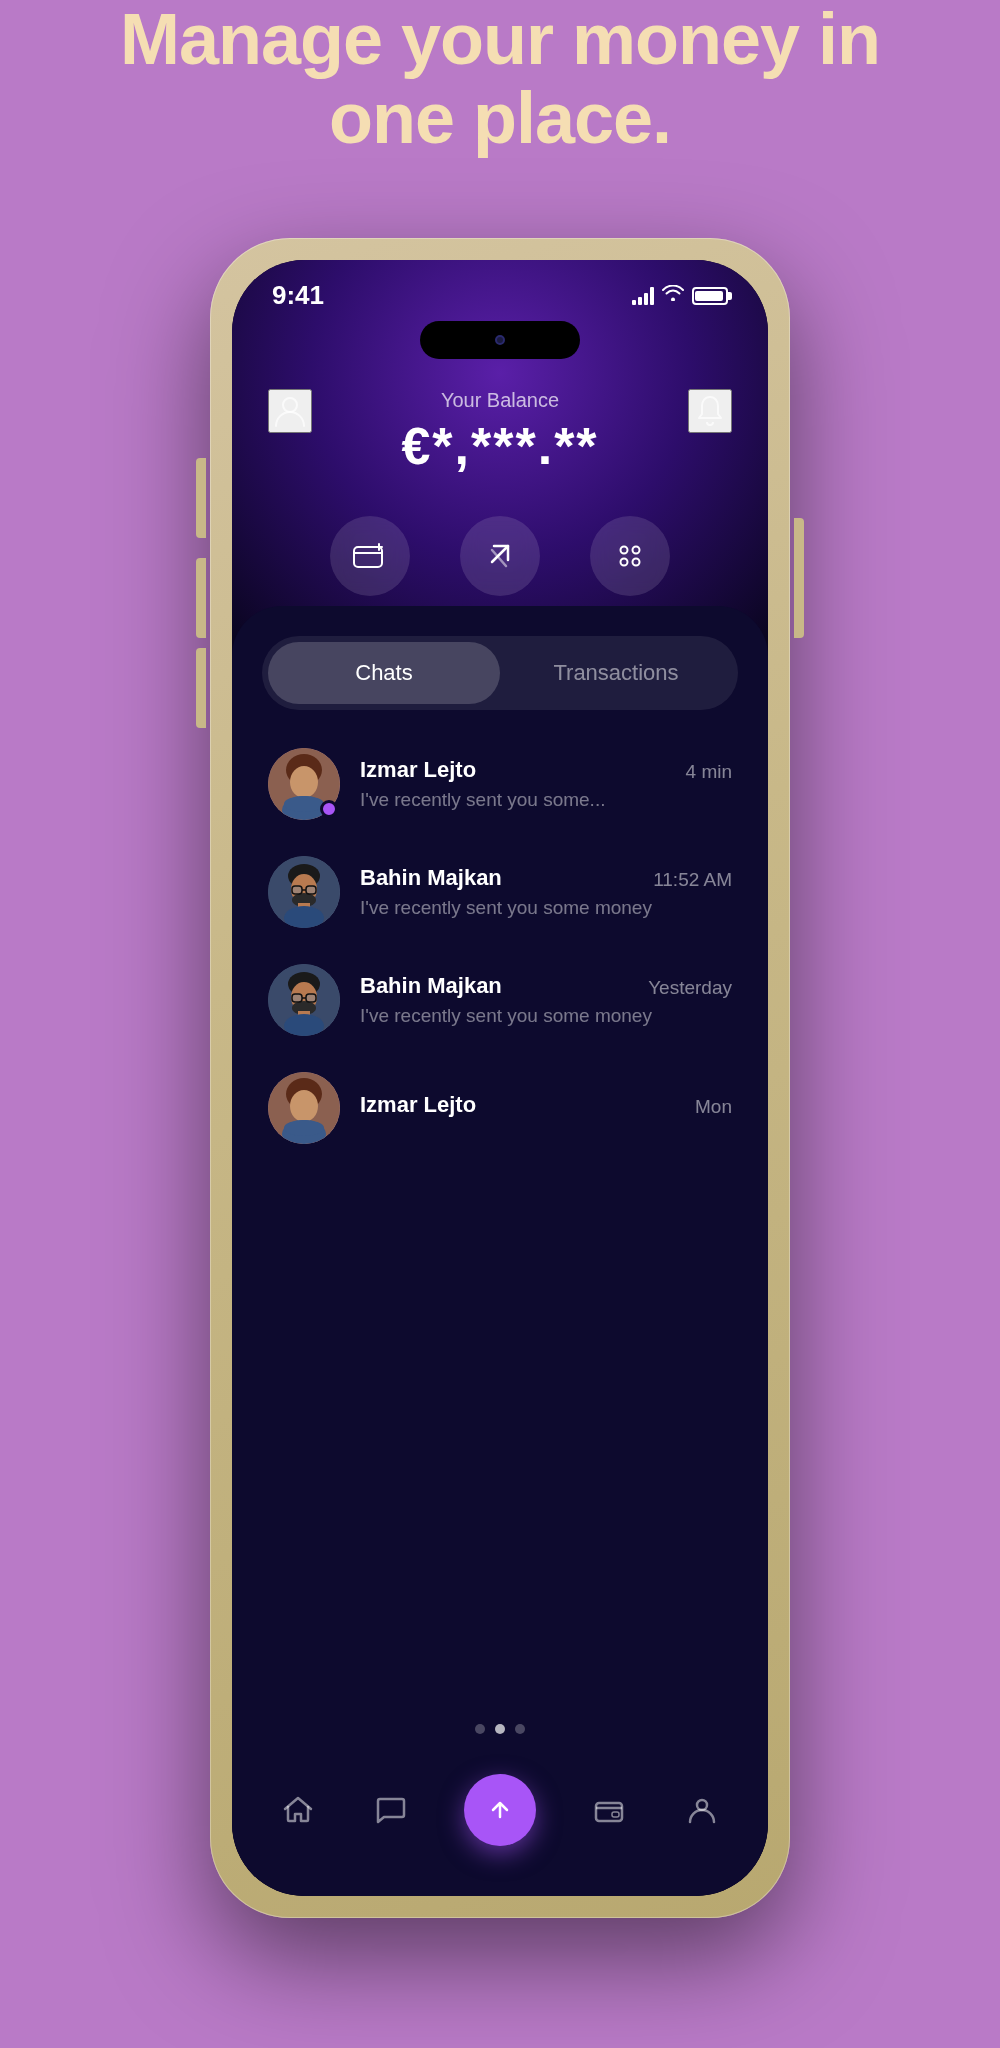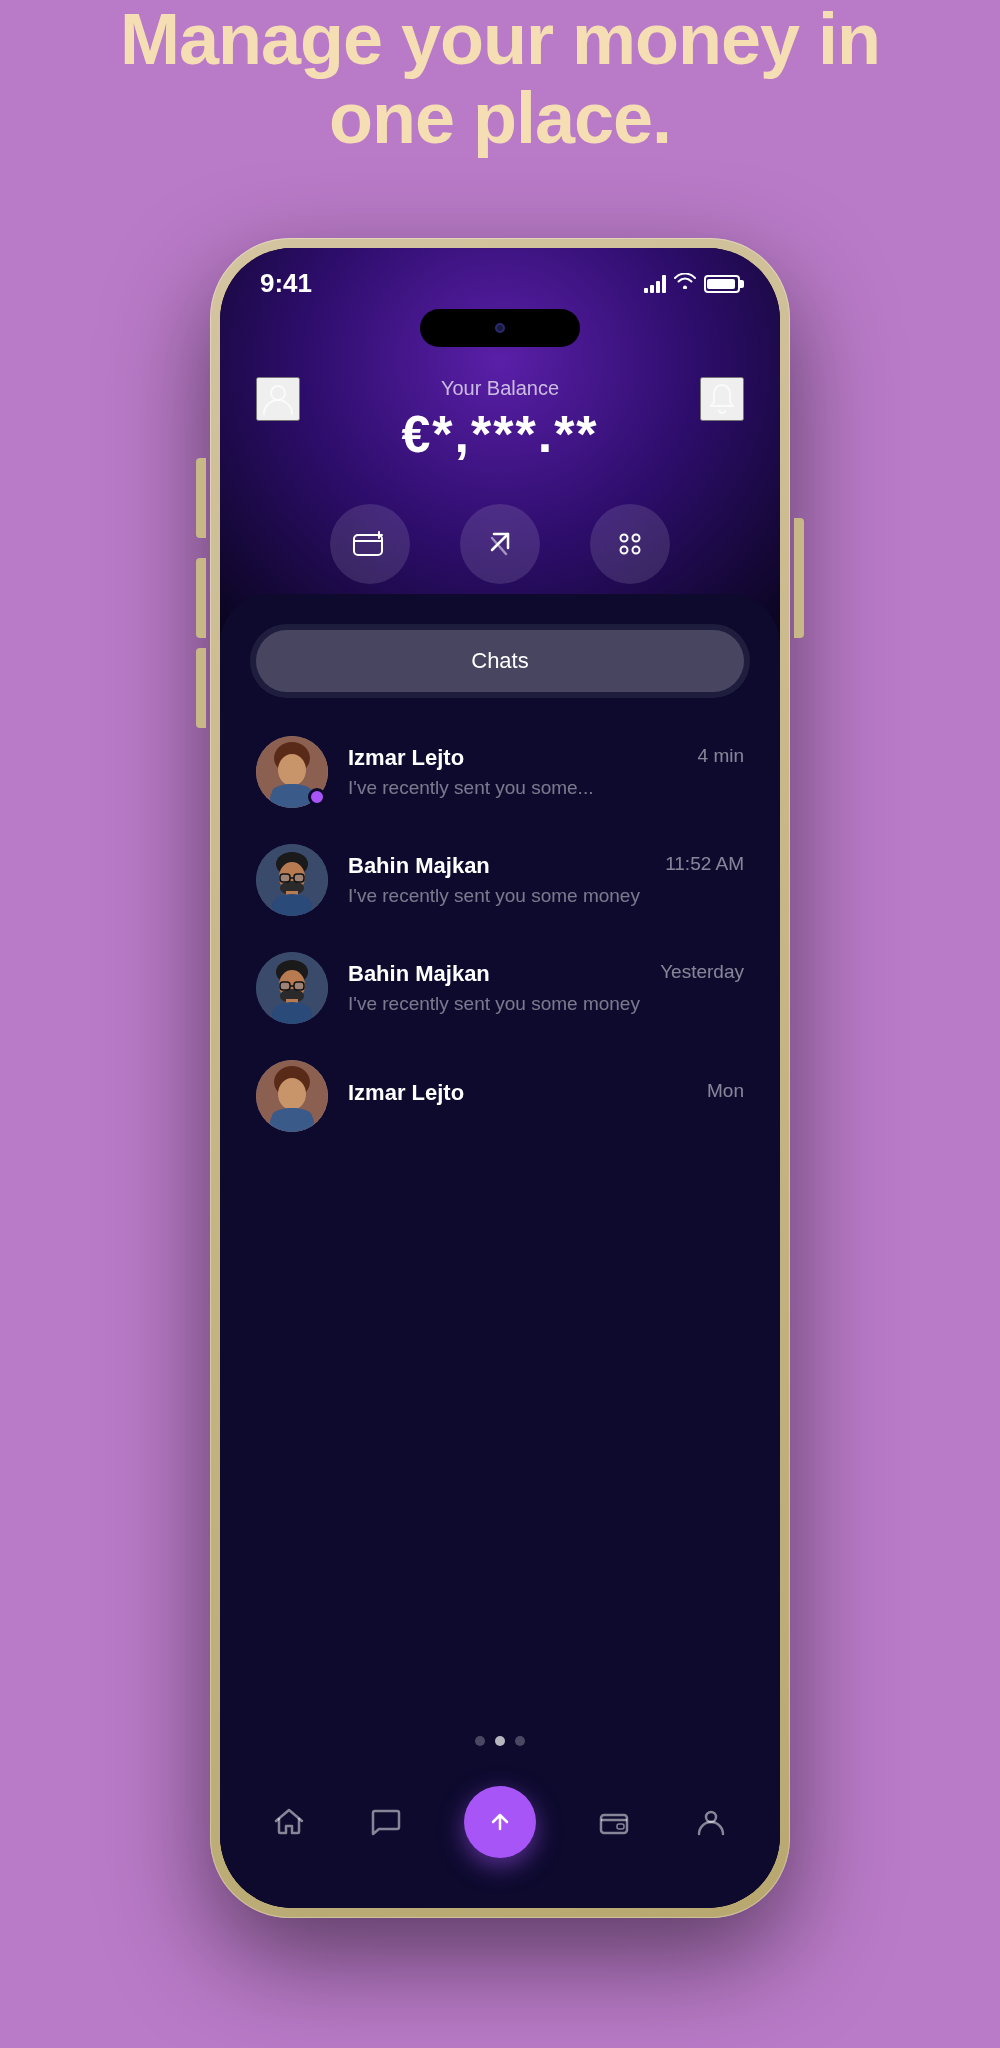--- a/index.html
+++ b/index.html
@@ -30,21 +30,21 @@
       width: 580px;
       height: 1680px;
       position: relative;
     }
 
     .phone-outer {
       width: 100%;
       height: 100%;
       background: linear-gradient(160deg, #d4c4a0 0%, #c8b888 40%, #b8a870 100%);
       border-radius: 80px;
-      padding: 10px;
+      padding: 22px;
       box-shadow: 0 40px 100px rgba(0,0,0,0.5), inset 0 0 0 1px rgba(255,255,255,0.3);
       position: relative;
     }
 
     
     .phone-outer::before {
       content: '';
       position: absolute;
       left: -14px;
       top: 220px;
@@ -325,21 +325,21 @@
     }
 
     .chat-info {
       flex: 1;
       min-width: 0;
     }
 
     .chat-name-row {
       display: flex;
       justify-content: space-between;
-      align-items: flex-start;
+      align-items: flex-end;
       margin-bottom: 6px;
     }
 
     .chat-name {
       color: white;
       font-size: 22px;
       font-weight: 600;
     }
 
     .chat-time {
@@ -513,20 +513,21 @@
             </svg>
           </button>
         </div>
 
       </div>
 
       <div class="phone-content">
 
         <div class="tab-switcher">
           <button class="tab-btn active">Chats</button>
+          <button class="tab-btn inactive">Transactions</button>
         </div>
 
 
         <div class="chat-list">
 
           <div class="chat-item">
             <div class="avatar-wrap">
               <div class="avatar-img-izmar">
                 <svg width="72" height="72" viewBox="0 0 72 72">
                   <circle cx="36" cy="36" r="36" fill="#8b6050"></circle>

